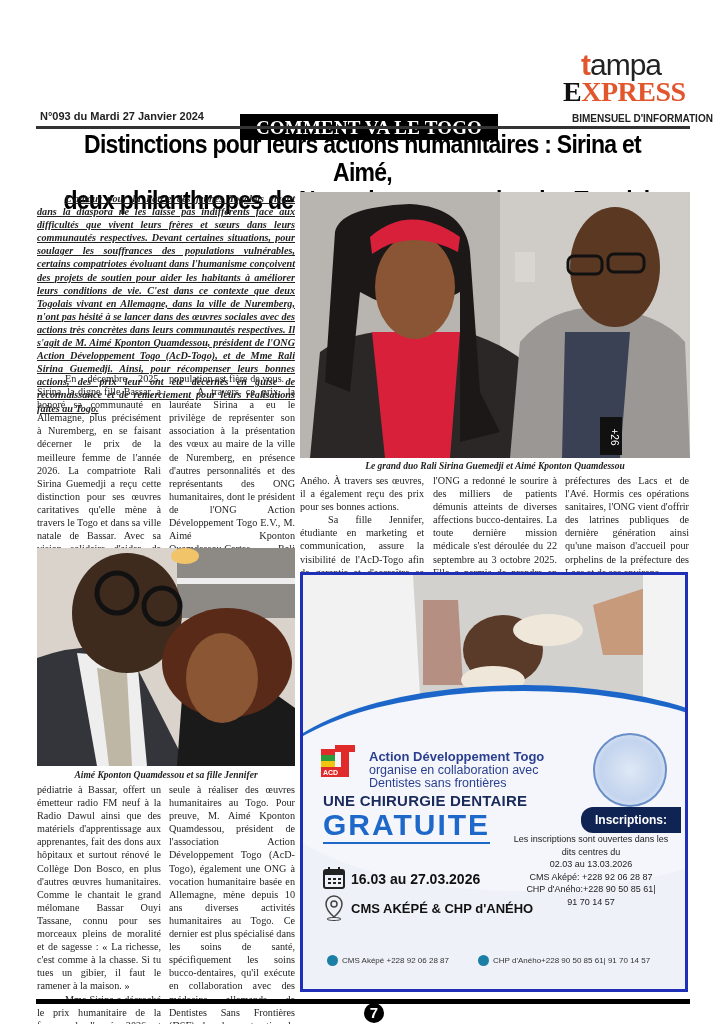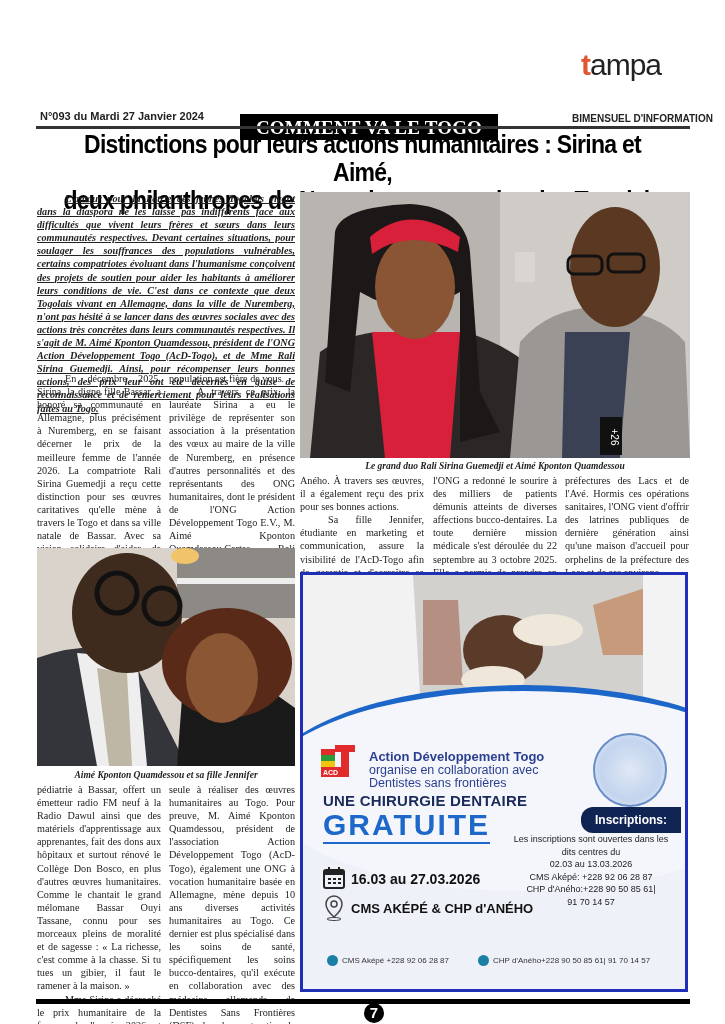--- a/index.html
+++ b/index.html
@@ -44,20 +44,21 @@
   .footrule{left:36px;top:999px;width:654px;height:5px;background:#000;}
   .pagenum{left:364px;top:1003px;width:20px;height:20px;border-radius:50%;background:#000;color:#fff;font-family:"Liberation Sans",sans-serif;font-weight:bold;font-size:15px;line-height:20px;text-align:center;}
 </style>
 </head>
 <body>
 
 <div class="abs issue">N°093 du Mardi 27 Janvier 2024</div>
 <div class="abs rubric">COMMENT VA LE TOGO</div>
 <div class="abs logo">
   <div class="tampa"><span class="t">t</span><span>ampa</span></div>
+  <div class="express"><span class="e">E</span><span>XPRESS</span></div>
 </div>
 <div class="abs bimensuel">BIMENSUEL D'INFORMATION</div>
 <div class="abs hrule"></div>
 
 <div class="abs headline">
   <div>Distinctions pour leurs actions humanitaires : Sirina et Aimé,</div>
   <div>deux philanthropes de Nuremberg au service des Togolais</div>
 </div>
 
 <div class="abs intro">

